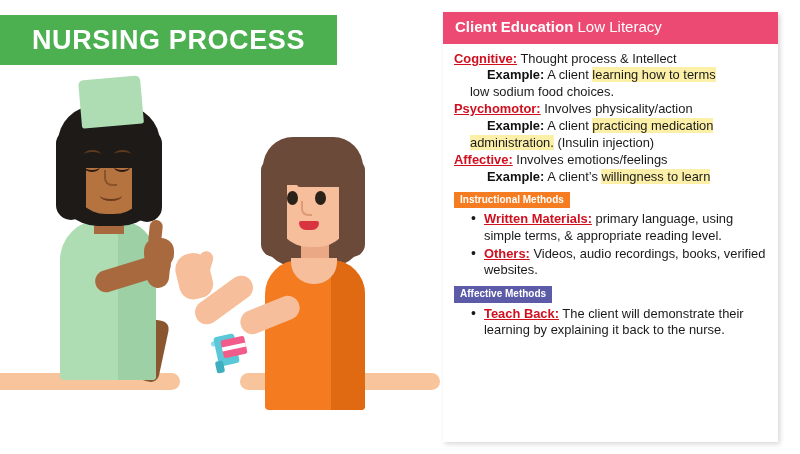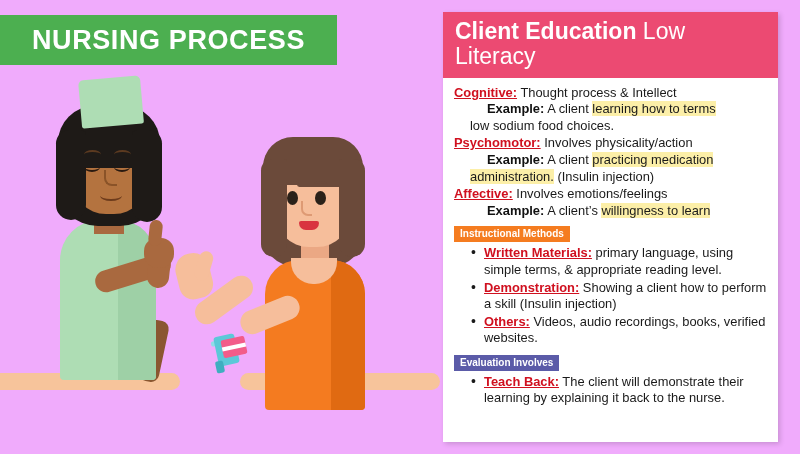--- a/index.html
+++ b/index.html
@@ -10,21 +10,21 @@
     width: 800px;
     height: 454px;
     overflow: hidden;
     background: #FDF3DC;
     font-family: "Liberation Sans", sans-serif;
   }
   #page {
     position: relative;
     width: 800px;
     height: 454px;
-    background: #f0abfc;
+    background: #ffffff;
   }
 
   
   #left-panel {
     position: absolute;
     left: 0; top: 0;
     width: 440px; height: 454px;
   }
 
   #title-banner {
@@ -396,21 +396,21 @@
     left: 443px; top: 12px;
     width: 335px; height: 430px;
     background: #FFFFFF;
     box-shadow: 2px 2px 5px rgba(0,0,0,0.16);
   }
   #card-header {
     background: #EC4A72;
     padding: 7px 12px 8px 12px;
   }
   #card-header-text {
-    font-size: 23px;
+    font-size: 15px;
     color: #FFFFFF;
     line-height: 1.1;
   }
   .hdr-bold { font-weight: bold; }
   .hdr-light { font-weight: normal; }
 
   #card-body {
     padding: 7px 11px 0 11px;
     font-size: 12.9px;
     color: #1A1A1A;
@@ -576,31 +576,27 @@
 
       <div class="badge-row">
         <span class="section-badge" id="badge-instructional">Instructional Methods</span>
       </div>
       <ul class="bullets">
         <li>
           <span class="lbl-red">Written Materials:</span>
           <span>primary language, using simple terms, &amp; appropriate reading level.</span>
         </li>
         <li>
-          <span class="lbl-red">Demonstration:</span>
-          <span>Showing a client how to perform a skill (Insulin injection)</span>
-        </li>
-        <li>
           <span class="lbl-red">Others:</span>
           <span>Videos, audio recordings, books, verified websites.</span>
         </li>
       </ul>
 
       <div class="badge-row-2">
-        <span class="section-badge" id="badge-evaluation">Evaluation Involves</span>
+        <span class="section-badge" id="badge-evaluation">Affective Methods</span>
       </div>
       <ul class="bullets">
         <li>
           <span class="lbl-red">Teach Back:</span>
           <span>The client will demonstrate their learning by explaining it back to the nurse.</span>
         </li>
       </ul>
 
     </div>
   </div>

